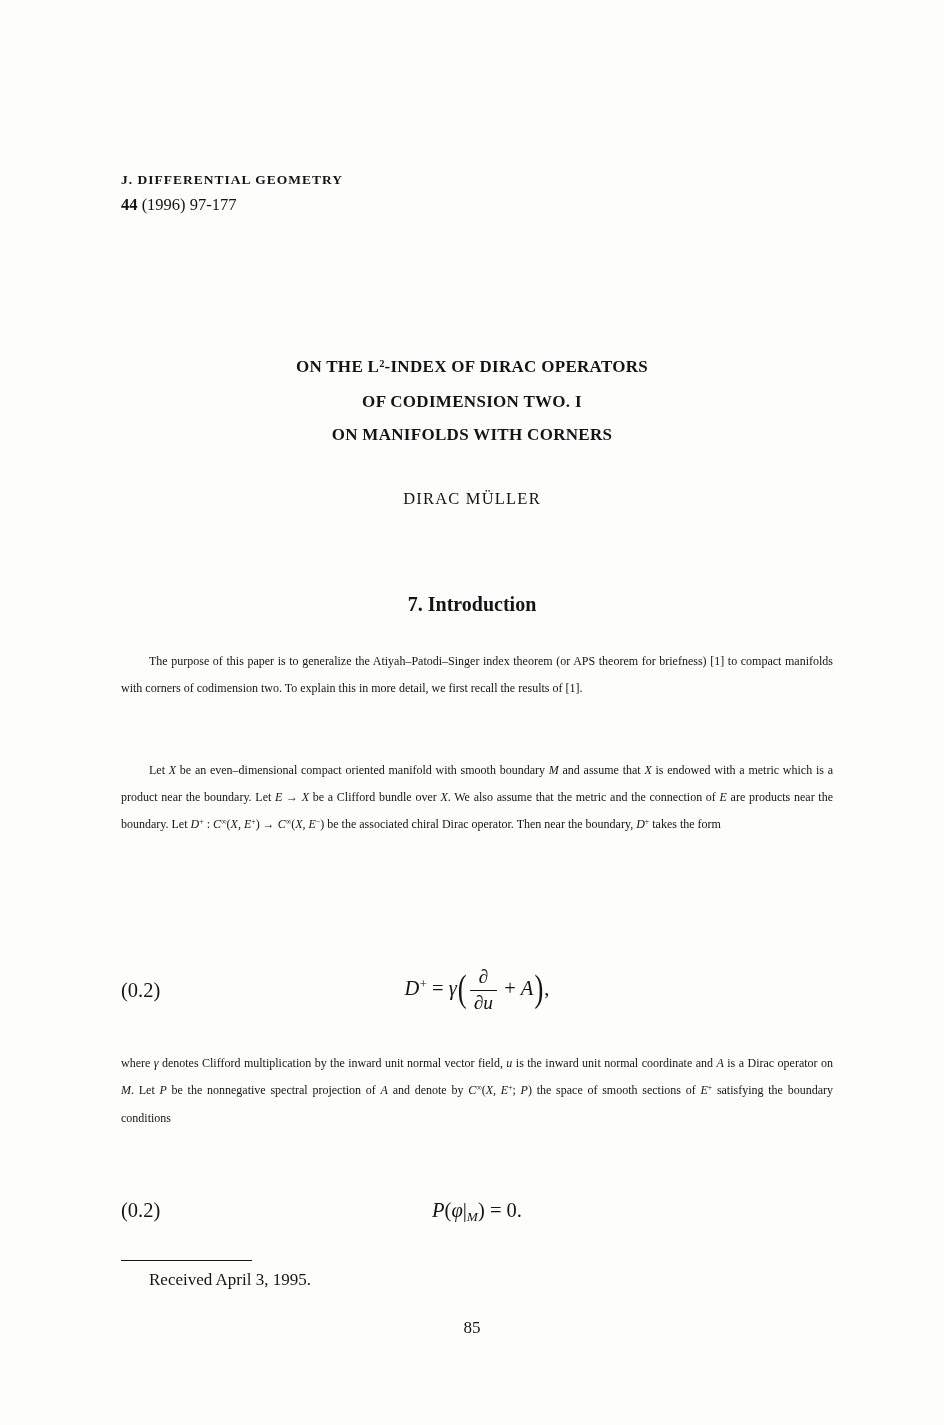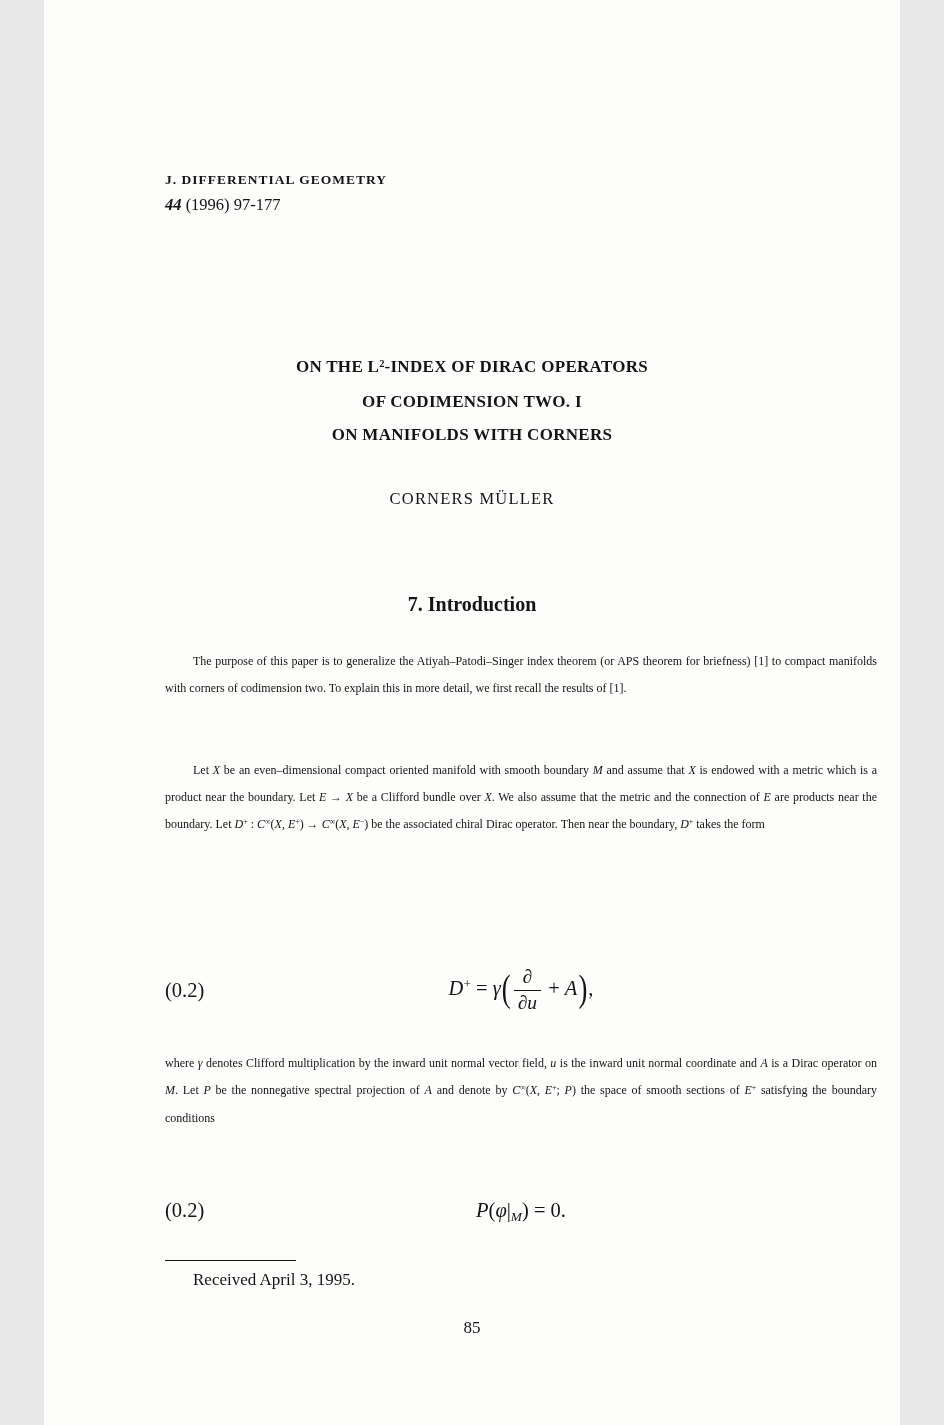--- a/index.html
+++ b/index.html
@@ -1,18 +1,18 @@
 <!DOCTYPE html>
 <html><head>
 <meta charset="utf-8">
 <style>
   html,body { margin:0; padding:0; background:#e8e8e8; }
   .page {
     position: relative;
-    width: 856px;
+    width: 944px;
     height: 1425px;
     margin: 0 auto;
     background: #fdfdfc;
     color: #141414;
     font-family: "Liberation Serif", "DejaVu Serif", serif;
     overflow: hidden;
   }
   .journal-header { position:absolute; left:121px; top:172px; }
   .journal-name {
     font-size: 13.5px;
@@ -72,21 +72,21 @@
   }
   .eq1 { top: 952px; height: 76px; }
   .eq2 { top: 1192px; height: 36px; }
   .eq-label {
     position: absolute;
     left: 0;
     top: 50%;
     transform: translateY(-50%);
   }
   .it { font-style: italic; }
-  .bold { font-weight: 700; font-style: italic; }
+  .bold { font-weight: 700; }
   .sup { font-size: 0.65em; position: relative; top: -0.5em; }
   .sub { font-size: 0.65em; position: relative; top: 0.35em; }
   .big {
     display: inline-block;
     font-size: 1.3em;
     transform: scaleY(1.45);
     vertical-align: -0.1em;
     font-weight: 400;
     padding: 0 1px;
   }
@@ -132,21 +132,21 @@
     <div class="journal-name">J. DIFFERENTIAL GEOMETRY</div>
     <div class="journal-volume-line"><span class="bold">44</span><span> (1996) 97-177</span></div>
   </div>
 
   <div class="paper-title">
     <div><span>ON THE L</span><span class="title-sup">2</span><span>-INDEX OF DIRAC OPERATORS</span></div>
     <div><span>OF CODIMENSION TWO. I</span></div>
     <div><span>ON MANIFOLDS WITH CORNERS</span></div>
   </div>
 
-  <div class="author">CORNERS MÜLLER</div>
+  <div class="author">DIRAC MÜLLER</div>
 
   <div class="section-heading">7. Introduction</div>
 
   <p class="body-par p1 indent"><span>The purpose of this paper is to generalize the Atiyah–Patodi–Singer index theorem (or APS theorem for briefness) [1] to compact manifolds with corners of codimension two. To explain this in more detail, we first recall the results of [1].</span></p>
 
   <p class="body-par p2 indent"><span>Let </span><span class="it">X</span><span> be an even–dimensional compact oriented manifold with smooth boundary </span><span class="it">M</span><span> and assume that </span><span class="it">X</span><span> is endowed with a metric which is a product near the boundary. Let </span><span class="it">E</span><span> → </span><span class="it">X</span><span> be a Clifford bundle over </span><span class="it">X</span><span>. We also assume that the metric and the connection of </span><span class="it">E</span><span> are products near the boundary. Let </span><span class="it">D</span><span class="sup">+</span><span> : </span><span class="it">C</span><span class="sup">∞</span><span>(</span><span class="it">X, E</span><span class="sup">+</span><span>) → </span><span class="it">C</span><span class="sup">∞</span><span>(</span><span class="it">X, E</span><span class="sup">−</span><span>) be the associated chiral Dirac operator. Then near the boundary, </span><span class="it">D</span><span class="sup">+</span><span> takes the form</span></p>
 
   <div class="equation eq1">
     <span class="eq-label">(0.2)</span>
     <span class="eq-formula"><span class="it">D</span><span class="sup">+</span><span> = </span><span class="it">γ</span><span class="big">(</span><span class="frac"><span class="num">∂</span><span class="den">∂u</span></span><span> + </span><span class="it">A</span><span class="big">)</span><span>,</span></span>

